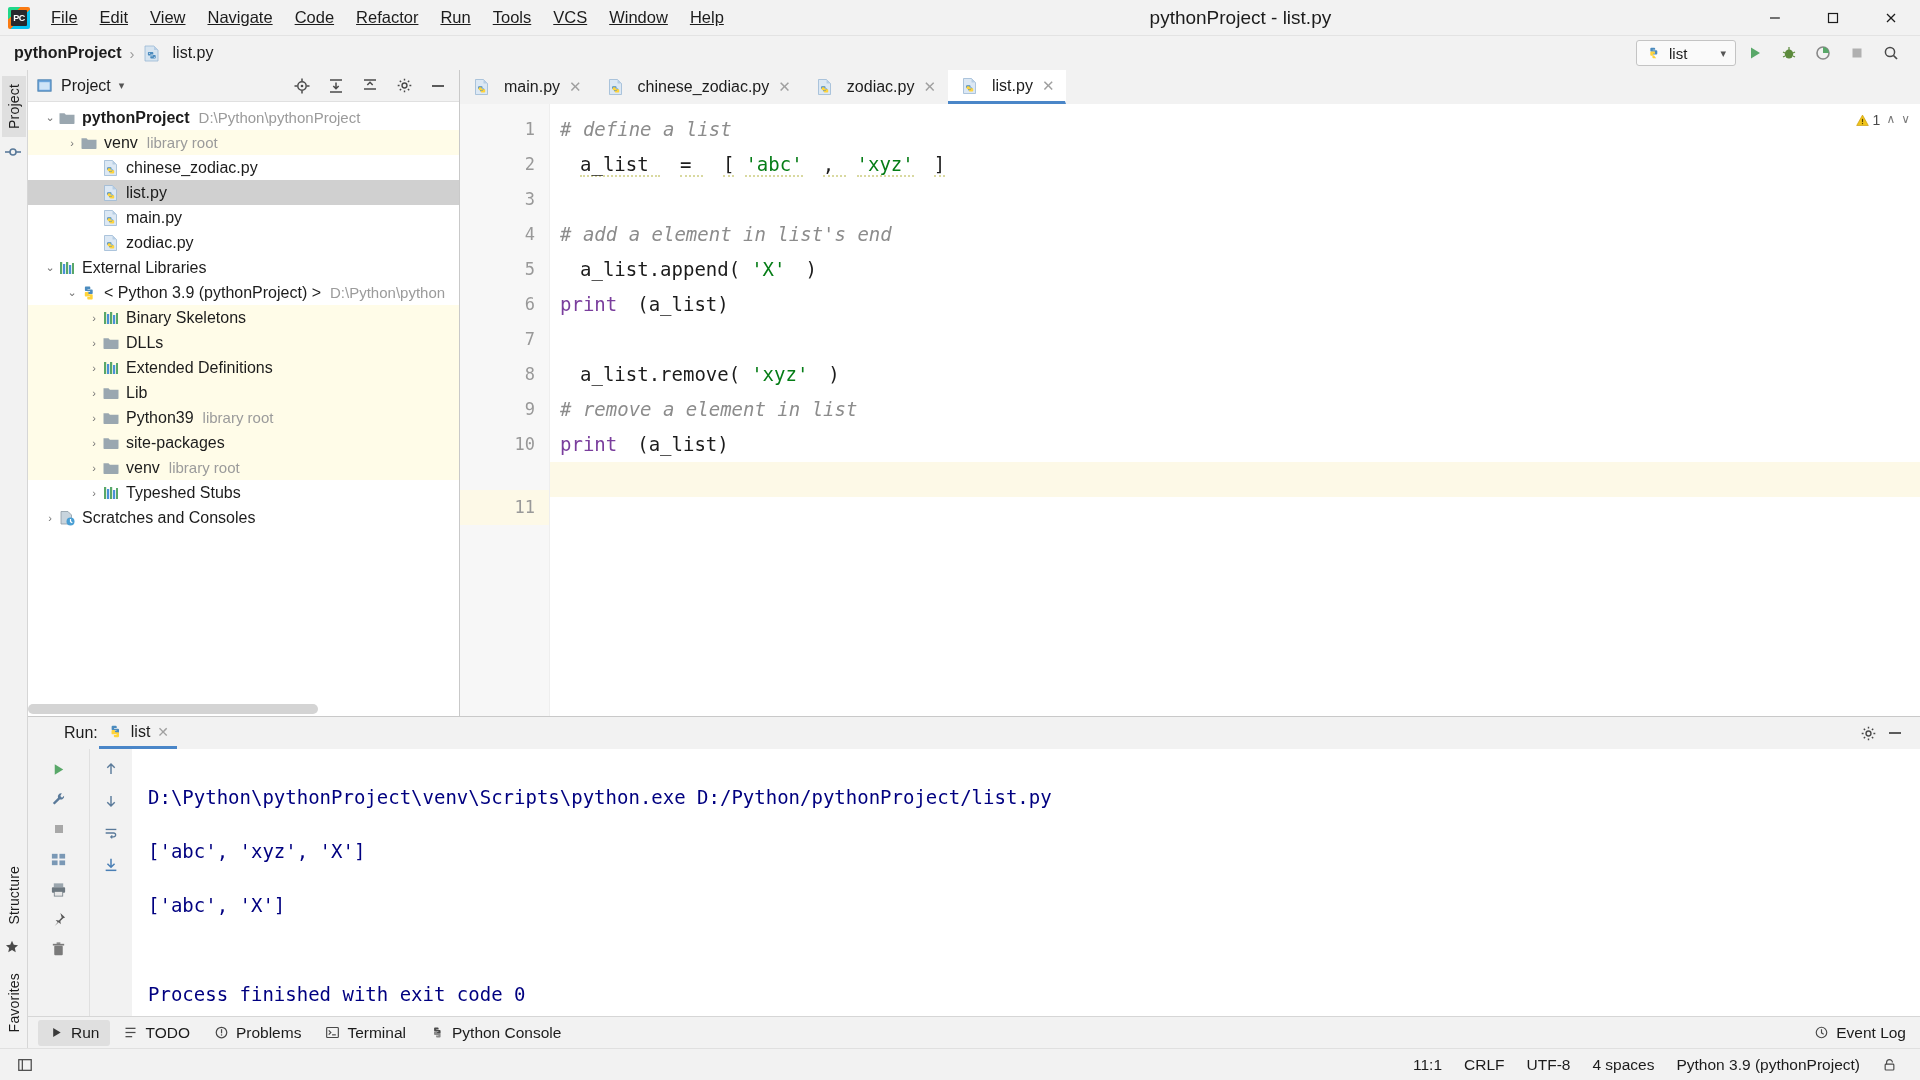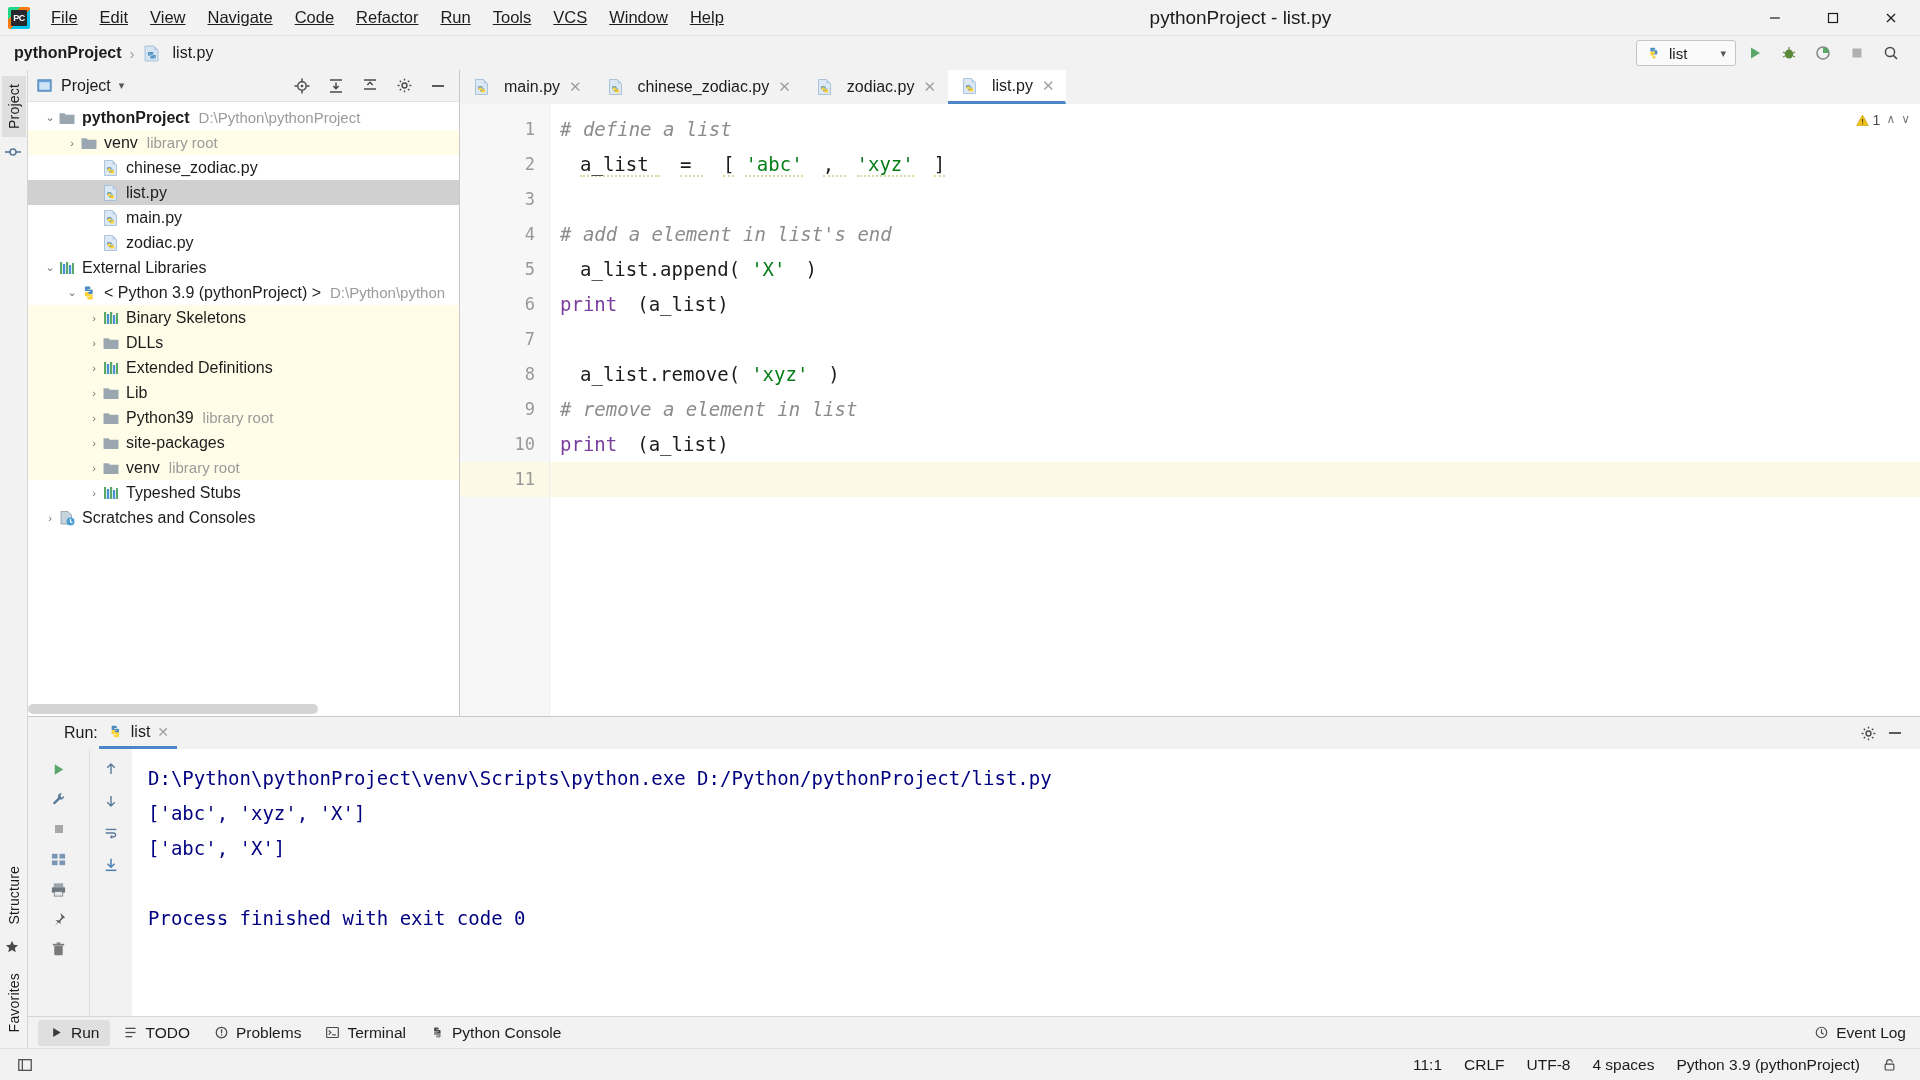--- a/index.html
+++ b/index.html
@@ -123,21 +123,21 @@
 
   .edit-area { flex: 1 1 auto; display: flex; min-height: 0; background: #fff; position: relative; }
   .gutter {
     width: 90px; flex: 0 0 90px; background: #f7f7f7; text-align: right;
     padding-right: 14px; padding-top: 8px; border-right: 1px solid #eeeeee;
   }
   .gln {
     height: 35px; line-height: 35px; font-family: "DejaVu Sans Mono", monospace;
     font-size: 17px; color: #999999;
   }
-  .gln.cur { color: #999999; background: #fdf9e7; margin-right: -14px; padding-right: 14px; }
+  .gln.cur { color: #999999; background: #fdf9e7; margin-right: -14px; padding-right: 14px; margin-top: 28px; }
   .code {
     flex: 1 1 auto; padding-top: 8px; font-family: "DejaVu Sans Mono", monospace;
     font-size: 19px; overflow: hidden; position: relative;
   }
   .cline { height: 35px; line-height: 35px; white-space: pre; padding-left: 10px; }
   .cline.cur { background: #fdf9e7; }
   .cm { color: #8c8c8c; font-style: italic; }
   .cs { color: #067d17; margin-left: 11px; }
   .cf { color: #7a3e9d; }
   .cn { color: #1c1c1c; margin-left: 20px; }
@@ -171,21 +171,21 @@
   .rg-btn { width: 28px; height: 28px; display: flex; align-items: center; justify-content: center; cursor: default; }
   .run-gutter2 {
     width: 42px; flex: 0 0 42px; background: #f2f2f2; display: flex; flex-direction: column;
     align-items: center; padding-top: 6px; gap: 4px;
   }
   .console {
     flex: 1 1 auto; background: #fff; padding: 12px 0 0 16px;
     font-family: "DejaVu Sans Mono", monospace; font-size: 19px; color: #000080;
     overflow: hidden; min-width: 0;
   }
-  .crow { height: 35px; line-height: 35px; white-space: pre; }
+  .crow { height: 35px; line-height: 35px; white-space: pre; margin-top: 19px; }
   .cblank { height: 35px; }
 
   
   .bottombar {
     height: 32px; flex: 0 0 32px; background: #f2f2f2; display: flex; align-items: center;
     border-top: 1px solid #d6d6d6; padding-left: 10px; gap: 2px;
   }
   .bb-item {
     display: flex; align-items: center; gap: 7px; padding: 4px 11px; font-size: 15.5px;
     color: #1c1c1c; cursor: default; border-radius: 3px;

